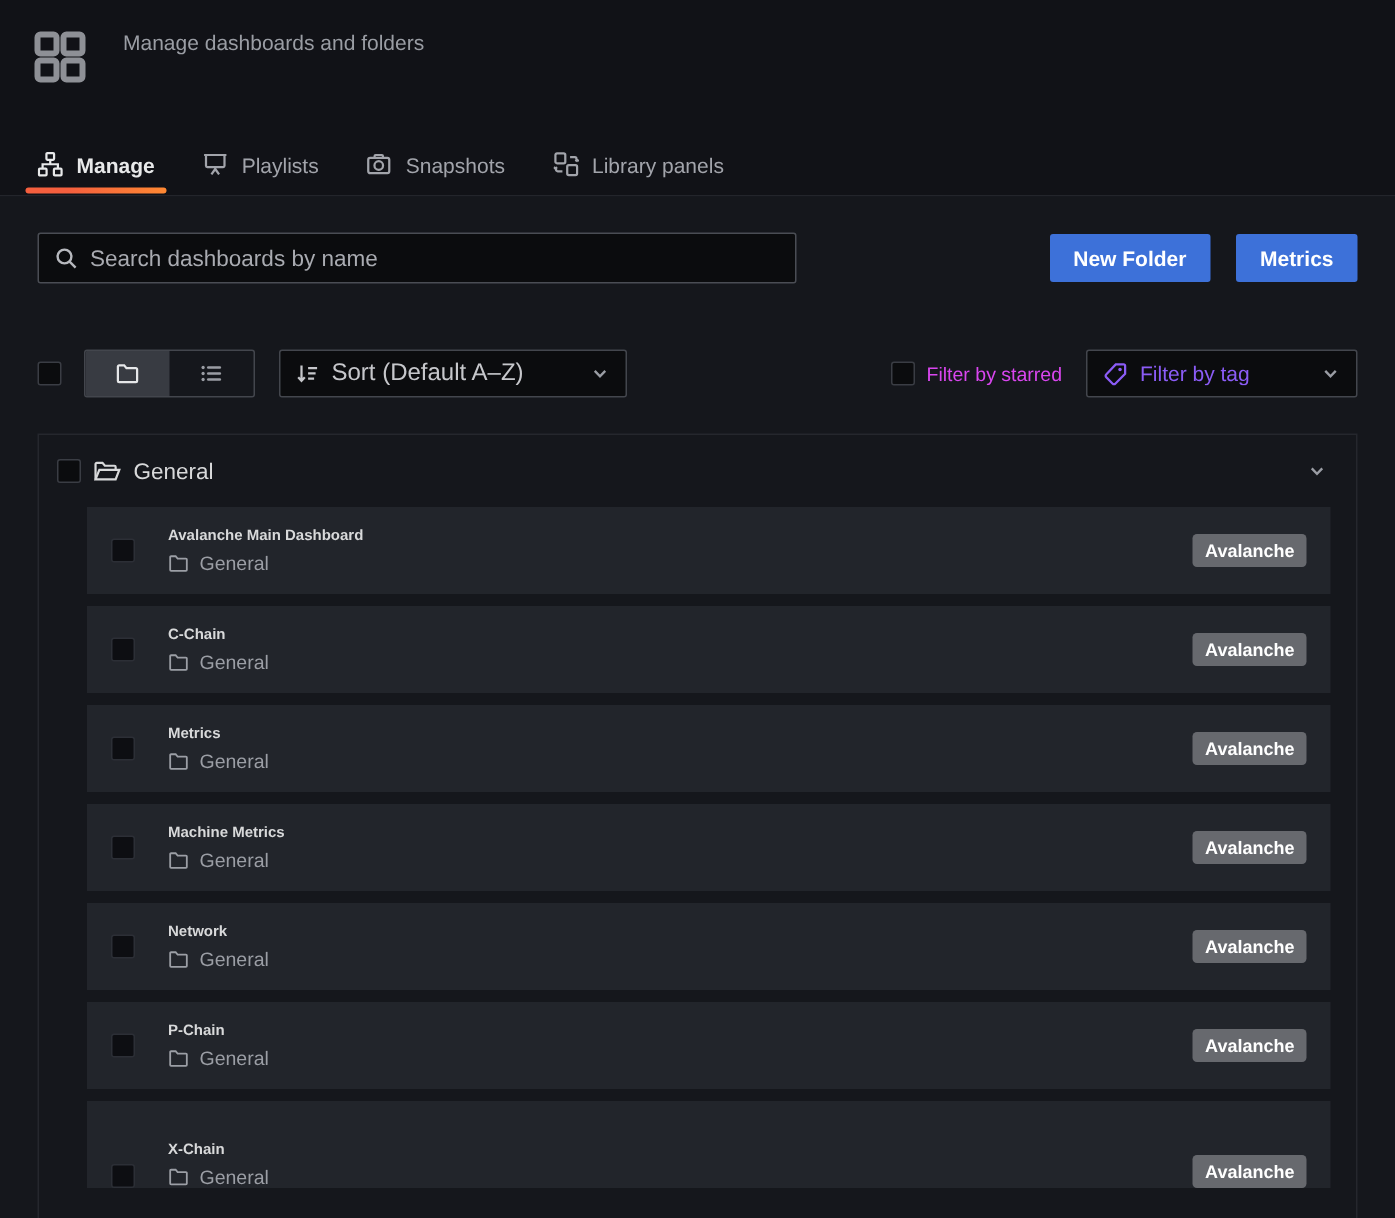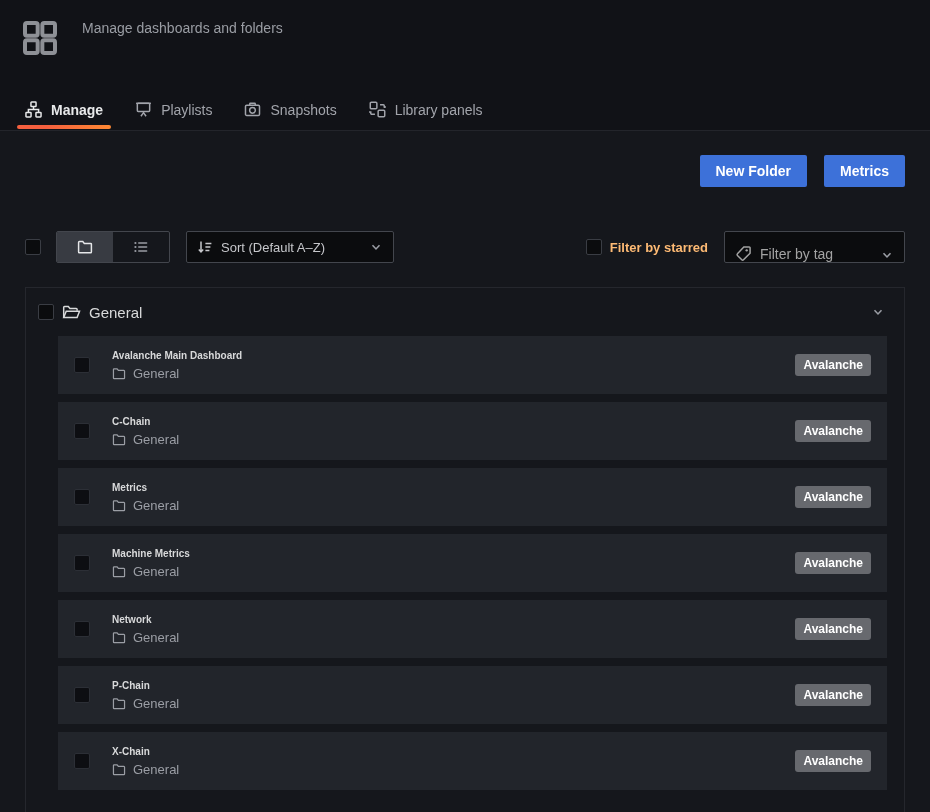--- a/index.html
+++ b/index.html
@@ -77,46 +77,46 @@
   }
   .view-toggle .seg.selected { background:#383b42; color:#e6e7e9; }
   .view-toggle .seg svg { width:16px; height:16px; }
 
   .select-box {
     height:32px; display:flex; align-items:center; gap:8px;
     background:#0b0c0e; border:1px solid #43464d; border-radius:2px;
     padding:0 10px; cursor:pointer;
   }
   .select-box svg { flex:0 0 auto; }
-  .sort-select { width:208px; margin-left:16px; color:#c6c7cb; font-size:13px; }
-  .tag-select  { width:181px; margin-left:16px; color:#a3a3a3; font-size:14px;align-items:flex-end; }
+  .sort-select { width:232px; margin-left:16px; color:#c6c7cb; font-size:16px; }
+  .tag-select  { width:181px; margin-left:16px; color:#8b5cf6; font-size:14px; }
   .select-label { flex:1; white-space:nowrap; overflow:hidden; }
   .chev { width:14px; height:14px; color:#9a9da4; }
 
   .filter-row .spacer { flex:1; }
   .starred-wrap { display:flex; align-items:center; gap:8px; }
-  .starred-label { font-size:13px; font-weight:700; color:#fdba74; }
+  .starred-label { font-size:13px; font-weight:400; color:#d946ef; }
 
   
   .list-container {
     margin-top:24px; border:1px solid #25272d;
     padding:5px 17px 6px 12px;
   }
   .folder-header { display:flex; align-items:center; height:38px; cursor:pointer; }
   .folder-header .folder-open { width:19px; height:17px; margin-left:8px; color:#d8d9da; }
   .folder-name { font-size:15px; color:#d8d9da; margin-left:8px; }
   .folder-header .spacer { flex:1; }
   .folder-header .chev { margin-right:2px; }
 
   .rows { padding-left:20px; margin-top:5px; }
   .dash-row {
     height:58px; margin-bottom:8px; background:#22252b;
     display:flex; align-items:center; padding:0 16px; cursor:pointer;
   }
-  .dash-row:last-child { margin-bottom:16px; }
+  .dash-row:last-child { margin-bottom:16px;align-items:flex-end; }
   .dash-row .checkbox { background:#0d0e12; border-color:#2c2f36; }
   .row-text { margin-left:22px; }
   .row-title { font-size:10px; font-weight:700; color:#d8d9da; }
   .row-meta { display:flex; align-items:center; gap:7px; margin-top:5px; }
   .row-meta svg { width:14px; height:13px; color:#9b9ea5; }
   .row-folder { font-size:13px; color:#9b9ea5; }
   .dash-row .spacer { flex:1; }
   .tag-badge {
     background:var(--tag-bg,#67696e); color:#fff; font-size:12px; font-weight:700;
     padding:4px 8px; border-radius:3px; cursor:pointer;
@@ -170,20 +170,27 @@
       <path d="M10.4 3.6 h3 a1 1 0 0 1 1 1 v1.6 M14.8 6.2 l-1 -1 M14.8 6.2 l1 -1"></path>
       <path d="M5.6 12.4 h-3 a1 1 0 0 1 -1 -1 v-1.6 M1.2 9.8 l-1 1 M1.2 9.8 l1 1"></path>
     </svg>
     <span>Library panels</span>
   </button>
 </div>
 
 <div class="content">
 
   <div class="actions-row">
+    <div class="search-box">
+      <svg viewBox="0 0 16 16" fill="none" stroke="currentColor" stroke-width="1.6">
+        <circle cx="7" cy="7" r="4.6"></circle>
+        <path d="M10.4 10.4 L14.4 14.4"></path>
+      </svg>
+      <input type="text" value="" placeholder="Search dashboards by name" style="">
+    </div>
     <div class="spacer"></div>
     <button class="btn-blue">New Folder</button>
     <button class="btn-blue">Metrics</button>
   </div>
 
   <div class="filter-row">
     <div class="checkbox"></div>
     <div class="view-toggle">
       <button class="seg selected">
         <svg viewBox="0 0 16 16" fill="none" stroke="currentColor" stroke-width="1.5">

